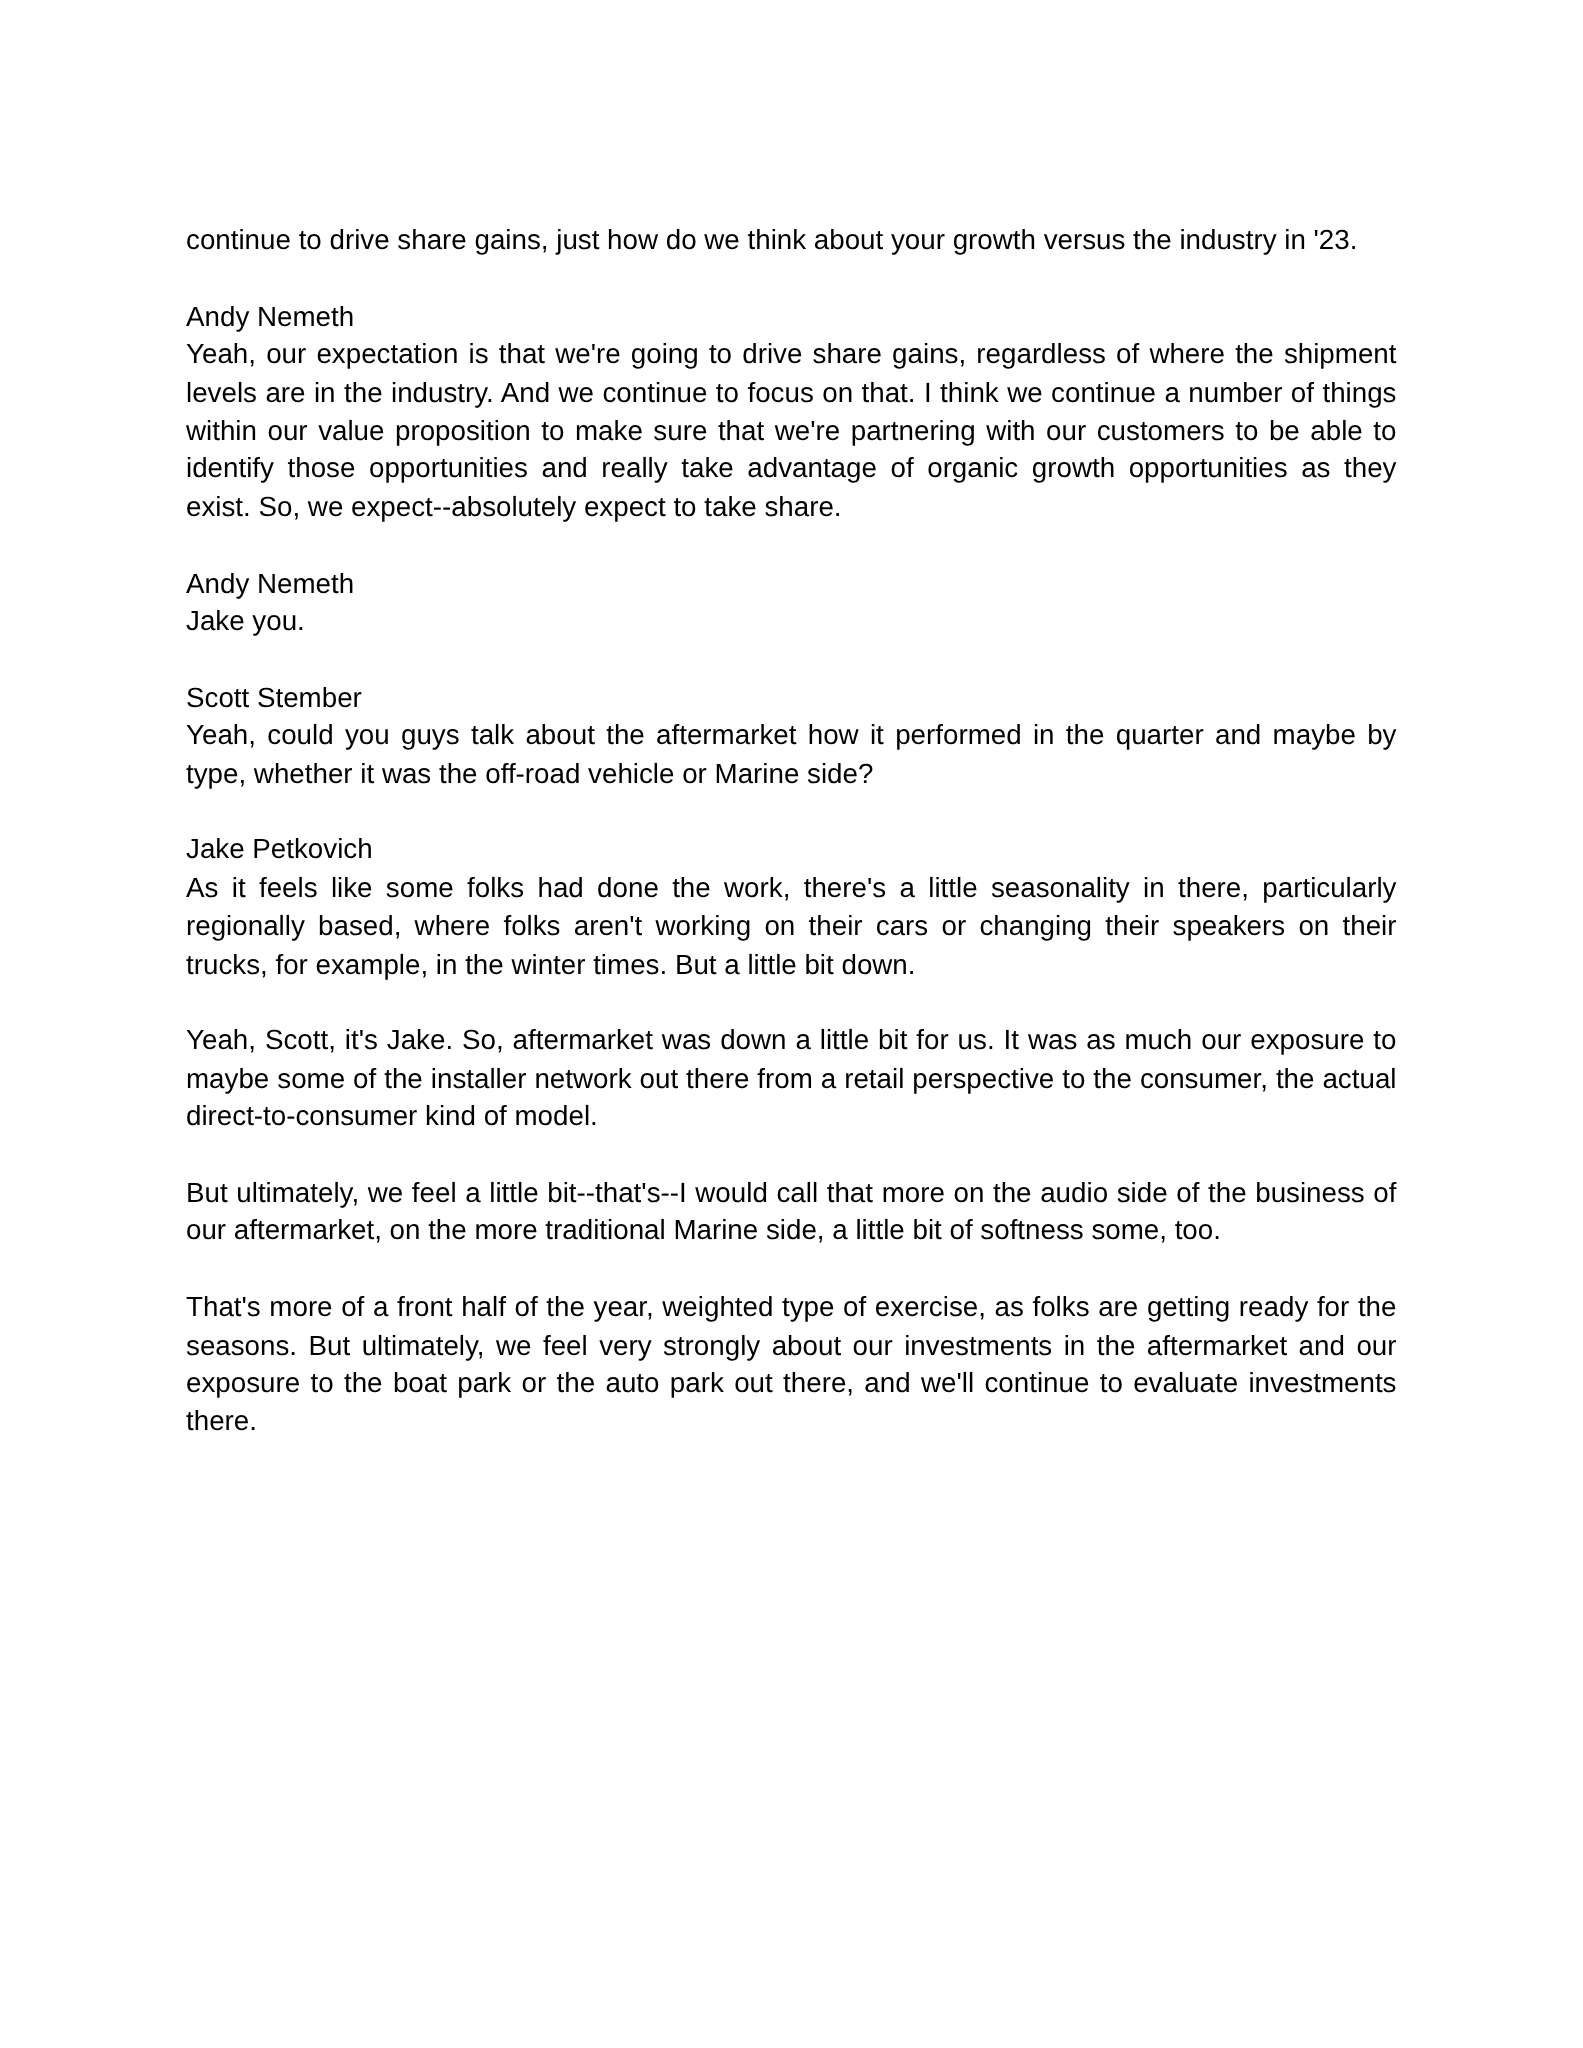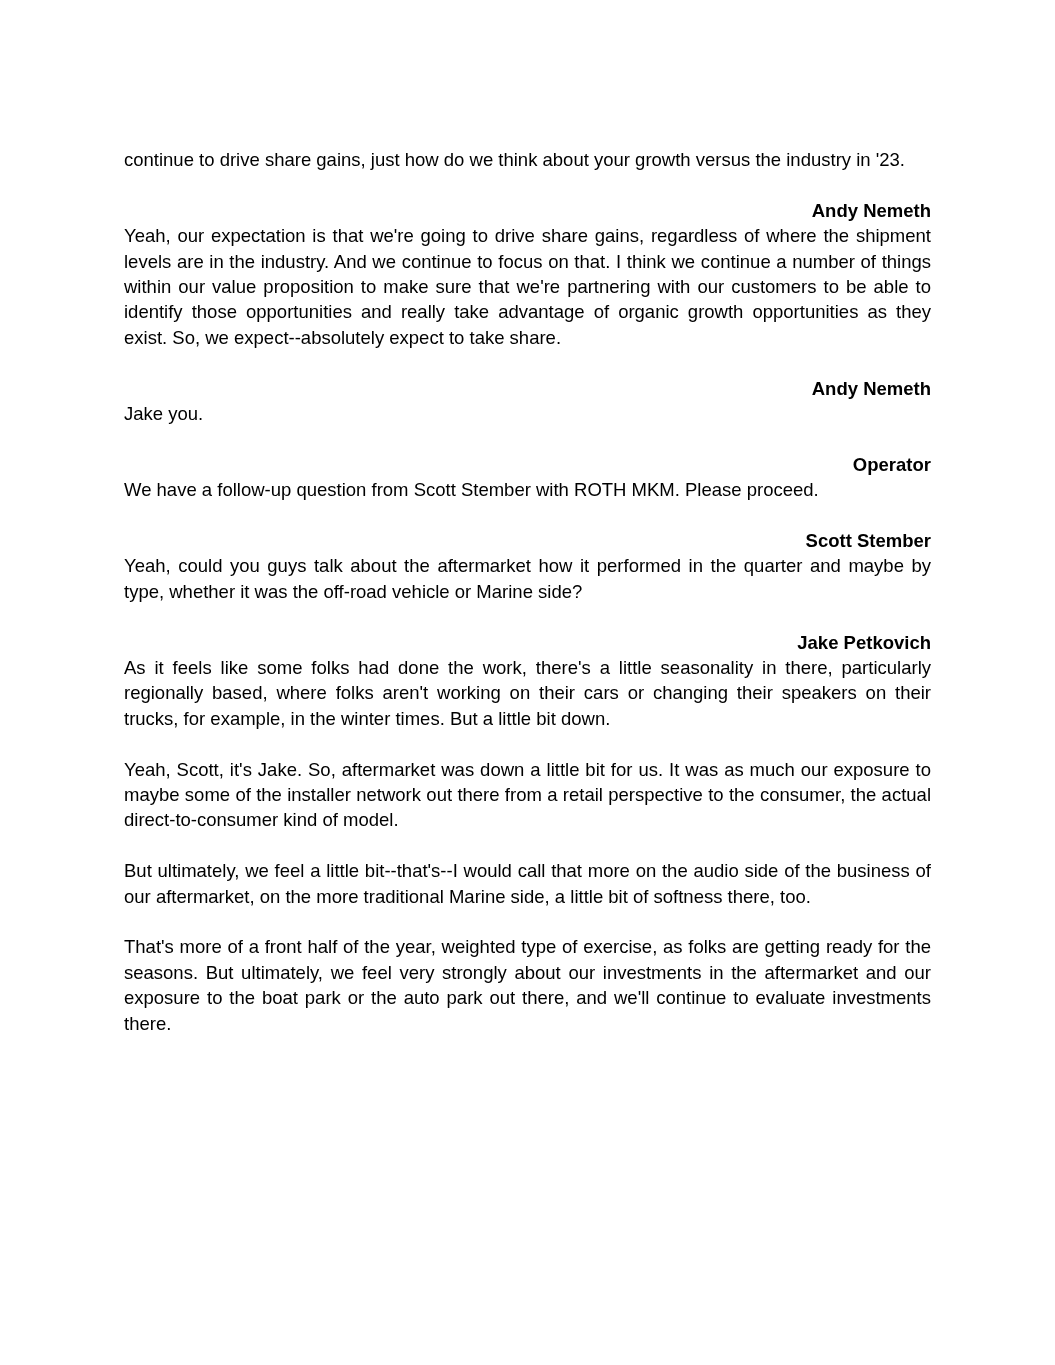--- a/index.html
+++ b/index.html
@@ -19,22 +19,22 @@
     font-size: 18.5px;
     line-height: 25.4px;
     color: #000000;
   }
   .para {
     margin: 0 0 25.4px 0;
     text-align: justify;
   }
   .speaker {
     margin: 0;
-    font-weight: bold;
-    text-align: right;
+    font-weight: normal;
+    text-align: left;
   }
   .block {
     margin: 0;
   }
   .page-footer {
     position: absolute;
     left: 0;
     right: 0;
     top: 1255px;
     text-align: left;
@@ -50,29 +50,25 @@
       </section>
       <section class="block">
         <p class="speaker">Andy Nemeth</p>
         <p class="para">Yeah, our expectation is that we're going to drive share gains, regardless of where the shipment levels are in the industry. And we continue to focus on that. I think we continue a number of things within our value proposition to make sure that we're partnering with our customers to be able to identify those opportunities and really take advantage of organic growth opportunities as they exist. So, we expect--absolutely expect to take share.</p>
       </section>
       <section class="block">
         <p class="speaker">Andy Nemeth</p>
         <p class="para">Jake you.</p>
       </section>
       <section class="block">
-        <p class="speaker">Operator</p>
-        <p class="para">We have a follow-up question from Scott Stember with ROTH MKM. Please proceed.</p>
-      </section>
-      <section class="block">
         <p class="speaker">Scott Stember</p>
         <p class="para">Yeah, could you guys talk about the aftermarket how it performed in the quarter and maybe by type, whether it was the off-road vehicle or Marine side?</p>
       </section>
       <section class="block">
         <p class="speaker">Jake Petkovich</p>
         <p class="para">As it feels like some folks had done the work, there's a little seasonality in there, particularly regionally based, where folks aren't working on their cars or changing their speakers on their trucks, for example, in the winter times. But a little bit down.</p>
         <p class="para">Yeah,  Scott, it's Jake. So, aftermarket was down a little bit for us. It was as much our exposure to maybe some of the installer network out there from a retail perspective to the consumer, the actual direct-to-consumer kind of model.</p>
-        <p class="para">But ultimately, we feel a little bit--that's--I would call that more on the audio side of the business of our aftermarket, on the more traditional Marine side, a little bit of softness there, too.</p>
+        <p class="para">But ultimately, we feel a little bit--that's--I would call that more on the audio side of the business of our aftermarket, on the more traditional Marine side, a little bit of softness some, too.</p>
         <p class="para">That's more of a front half of the year, weighted type of exercise, as folks are getting ready for the seasons. But ultimately, we feel very strongly about our investments in the aftermarket and our exposure to the boat park or the auto park out there, and we'll continue to evaluate investments there.</p>
       </section>
     </div>
   <div class="page-footer">23</div>
 </div>
 
 </body></html>

